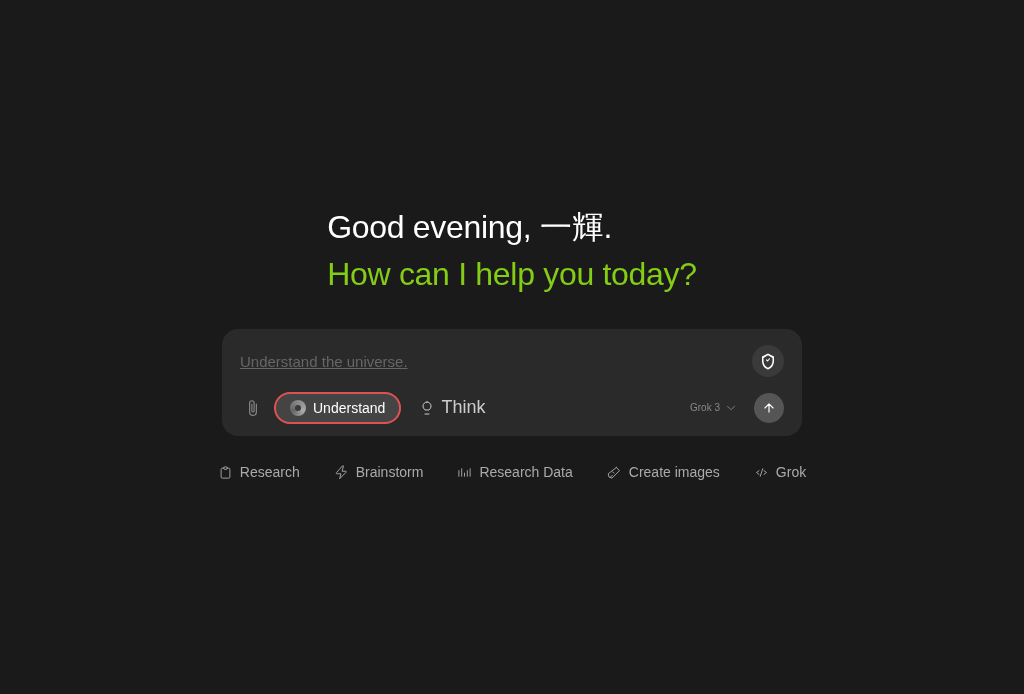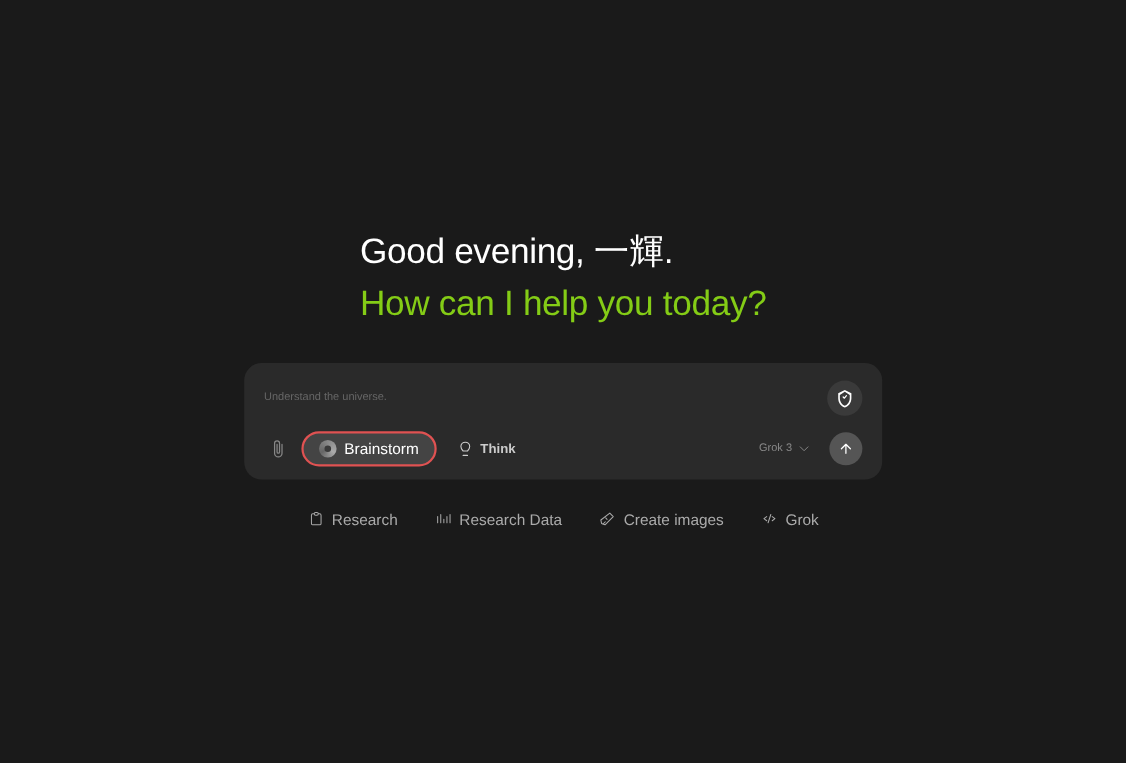--- a/index.html
+++ b/index.html
@@ -50,23 +50,24 @@
     }
 
     .input-row {
       display: flex;
       align-items: center;
       justify-content: space-between;
       margin-bottom: 14px;
     }
 
     .input-placeholder {
-      font-size: 10px;
+      font-size: 15px;
       color: #666666;
       flex: 1;
+      text-decoration: underline;
     }
 
     .grok-icon-btn {
       width: 32px;
       height: 32px;
       border-radius: 50%;
       background-color: #3a3a3a;
       display: flex;
       align-items: center;
       justify-content: center;
@@ -142,22 +143,22 @@
     }
 
     .think-btn {
       display: flex;
       align-items: center;
       gap: 6px;
       background: none;
       border: none;
       cursor: pointer;
       color: #cccccc;
-      font-size: 12px;
-      font-weight: 700;
+      font-size: 18px;
+      font-weight: 400;
       padding: 6px 10px;
       border-radius: 20px;
     }
 
     .think-btn svg {
       width: 16px;
       height: 16px;
       stroke: #cccccc;
       fill: none;
     }
@@ -256,21 +257,21 @@
 
   <div class="toolbar-row">
     <button class="attach-btn">
       <svg viewBox="0 0 24 24">
         <path d="M16.5 6.75v10.5a4.5 4.5 0 01-9 0V5.25a3 3 0 016 0v10.5a1.5 1.5 0 01-3 0V6.75" stroke="#888" stroke-width="1.5" fill="none" stroke-linecap="round" stroke-linejoin="round"></path>
       </svg>
     </button>
 
     <button class="deep-search-btn">
       <span class="deep-search-icon"></span>
-      <span>Brainstorm</span>
+      <span>Understand</span>
     </button>
 
     <button class="think-btn">
       <svg viewBox="0 0 24 24">
         <path d="M9 21h6M12 3a6 6 0 016 6c0 2.5-1.5 4.5-3 6H9c-1.5-1.5-3-3.5-3-6a6 6 0 016-6z" stroke-width="1.5" stroke-linecap="round" stroke-linejoin="round"></path>
       </svg>
       <span>Think</span>
     </button>
 
     <div class="toolbar-spacer"></div>
@@ -292,20 +293,26 @@
 
 <div class="suggestions-row">
 
   <button class="suggestion-btn">
     <svg viewBox="0 0 24 24" style="width:15px;height:15px;stroke:#aaa;fill:none;">
       <path d="M9 5H7a2 2 0 00-2 2v12a2 2 0 002 2h10a2 2 0 002-2V7a2 2 0 00-2-2h-2M9 5a2 2 0 002 2h2a2 2 0 002-2M9 5a2 2 0 012-2h2a2 2 0 012 2" stroke-width="1.5" stroke-linecap="round" stroke-linejoin="round"></path>
     </svg>
     <span>Research</span>
   </button>
 
+  <button class="suggestion-btn">
+    <svg viewBox="0 0 24 24" style="width:15px;height:15px;stroke:#aaa;fill:none;">
+      <path d="M13 2L4.09 12.11A1 1 0 005 14h6l-2 8 9.91-10.11A1 1 0 0019 10h-6l2-8z" stroke-width="1.5" stroke-linecap="round" stroke-linejoin="round"></path>
+    </svg>
+    <span>Brainstorm</span>
+  </button>
 
   <button class="suggestion-btn">
     <svg viewBox="0 0 24 24" style="width:15px;height:15px;stroke:#aaa;fill:none;">
       <path d="M3 18V9m4.5 9V6M12 18v-5m4.5 5V9M21 18V6" stroke-width="1.5" stroke-linecap="round" stroke-linejoin="round"></path>
     </svg>
     <span>Research Data</span>
   </button>
 
   <button class="suggestion-btn">
     <svg viewBox="0 0 24 24" style="width:15px;height:15px;stroke:#aaa;fill:none;">

